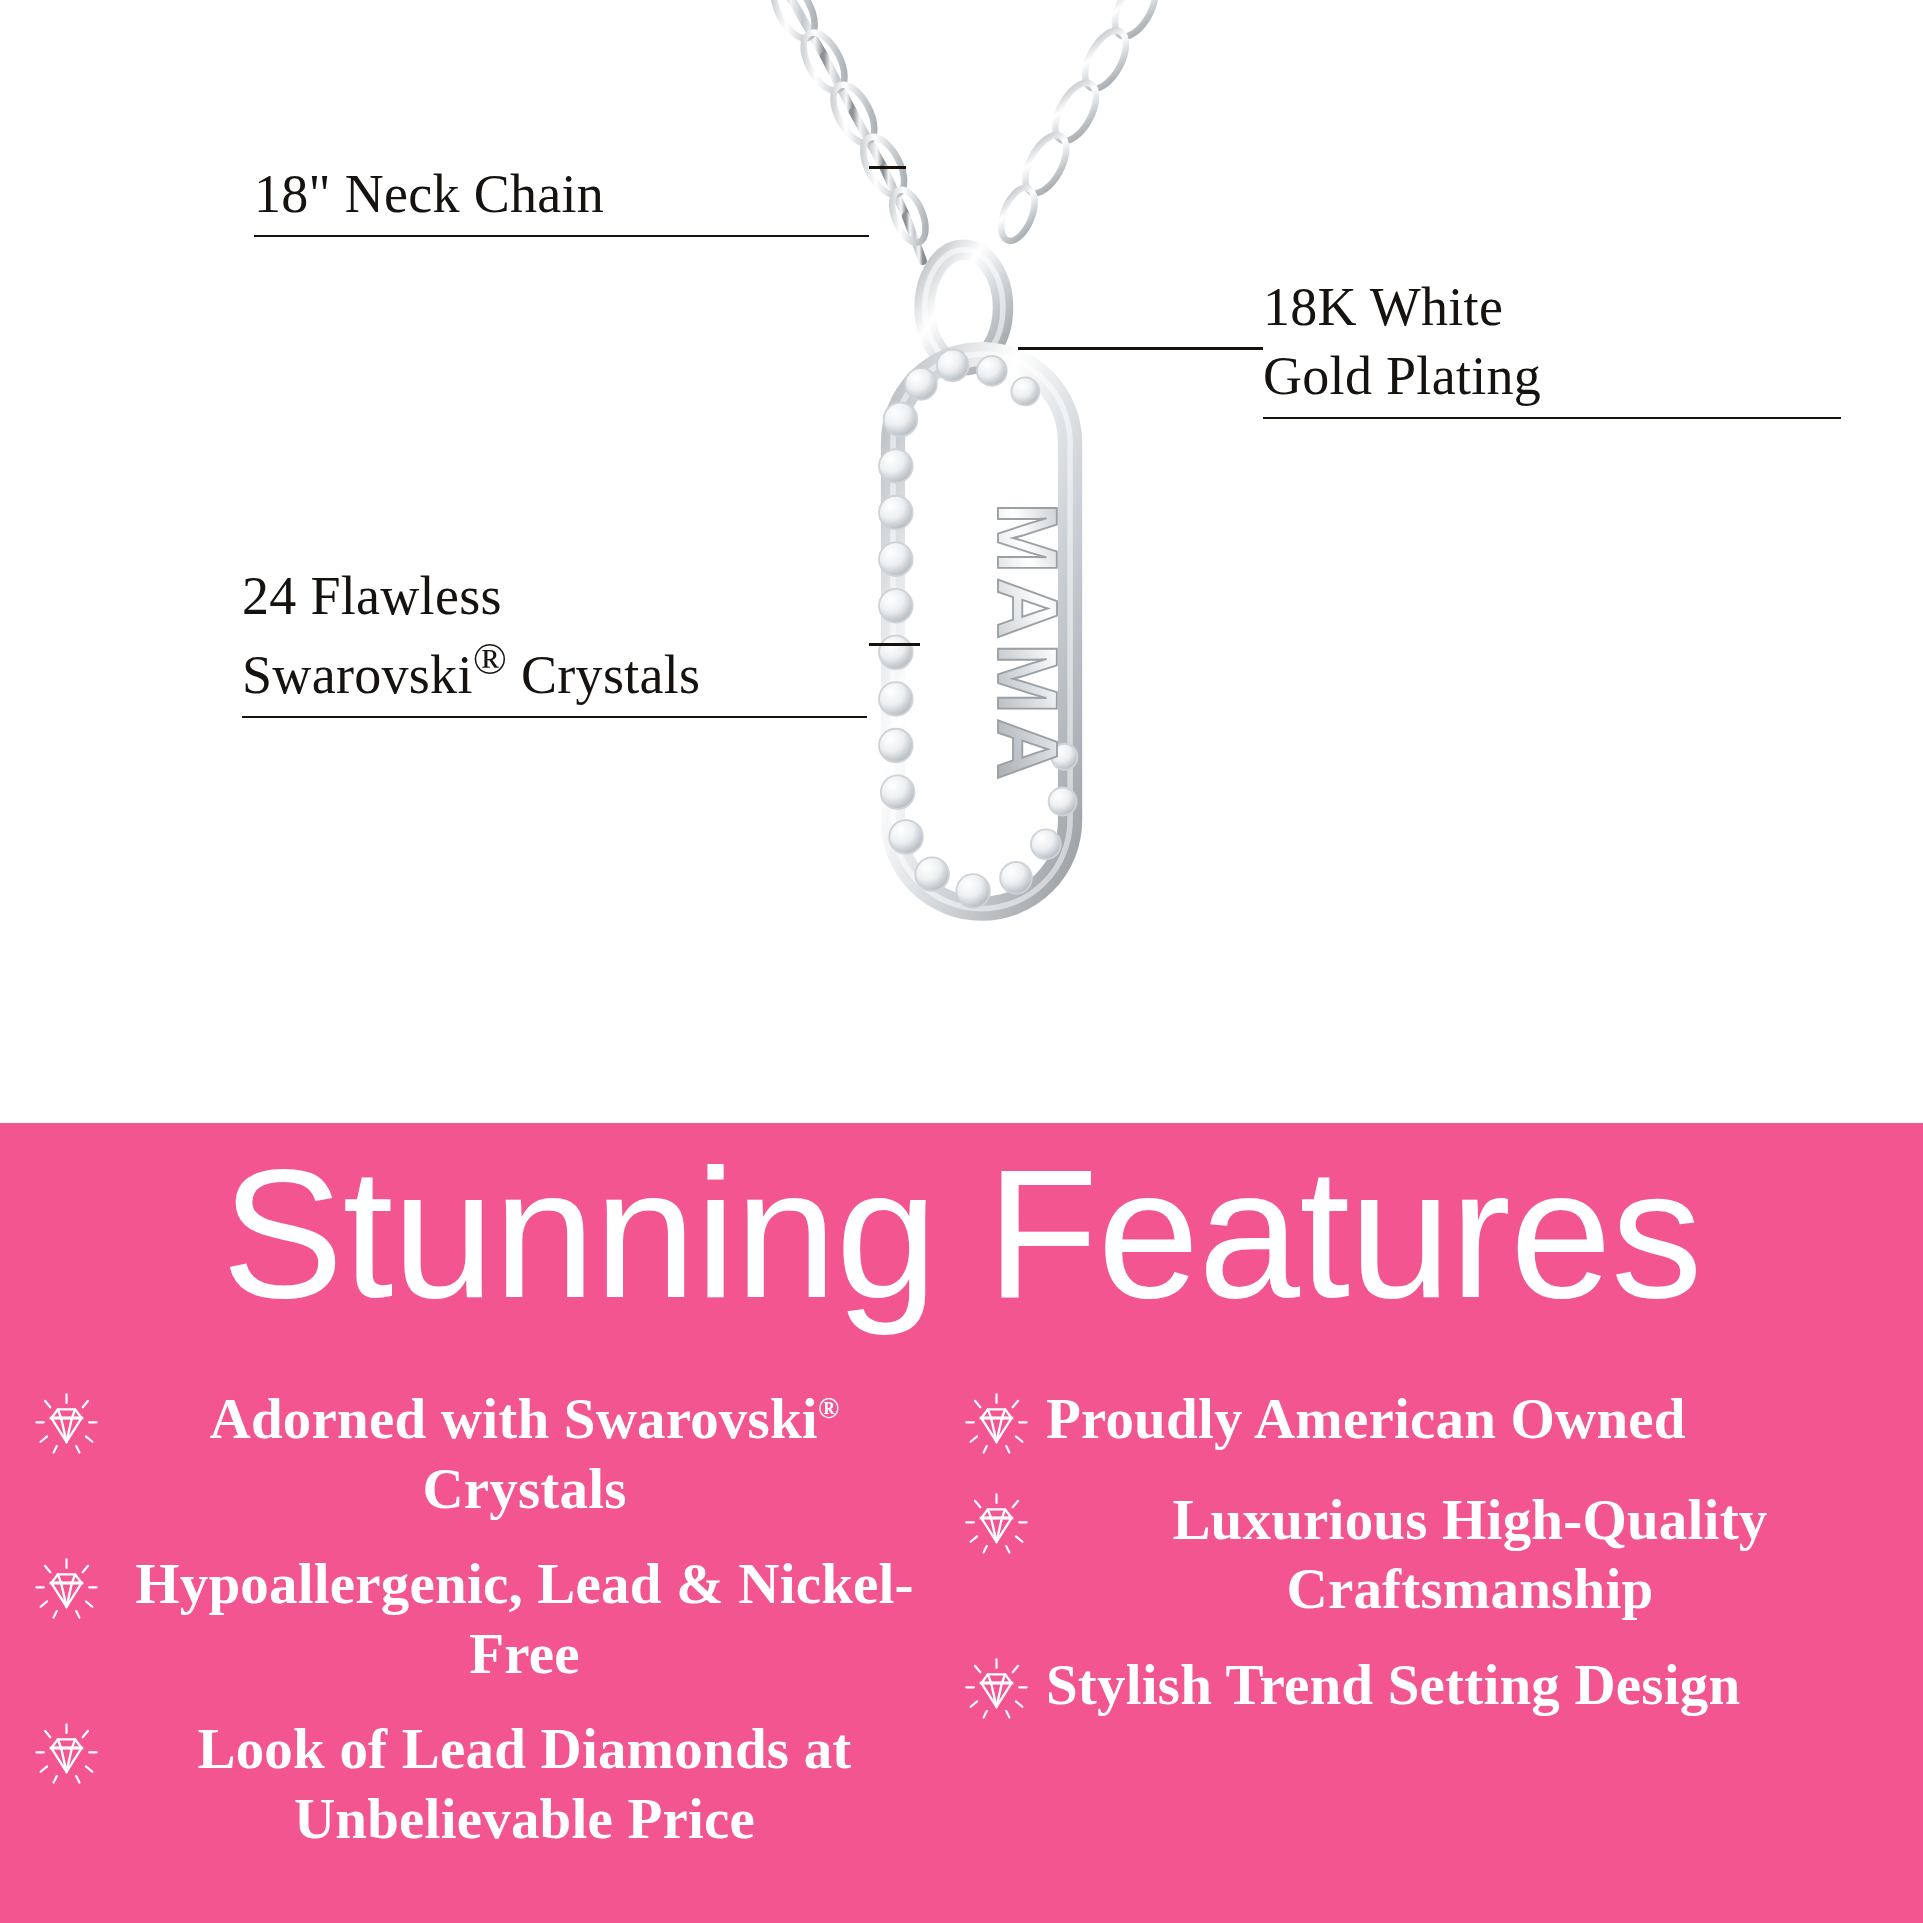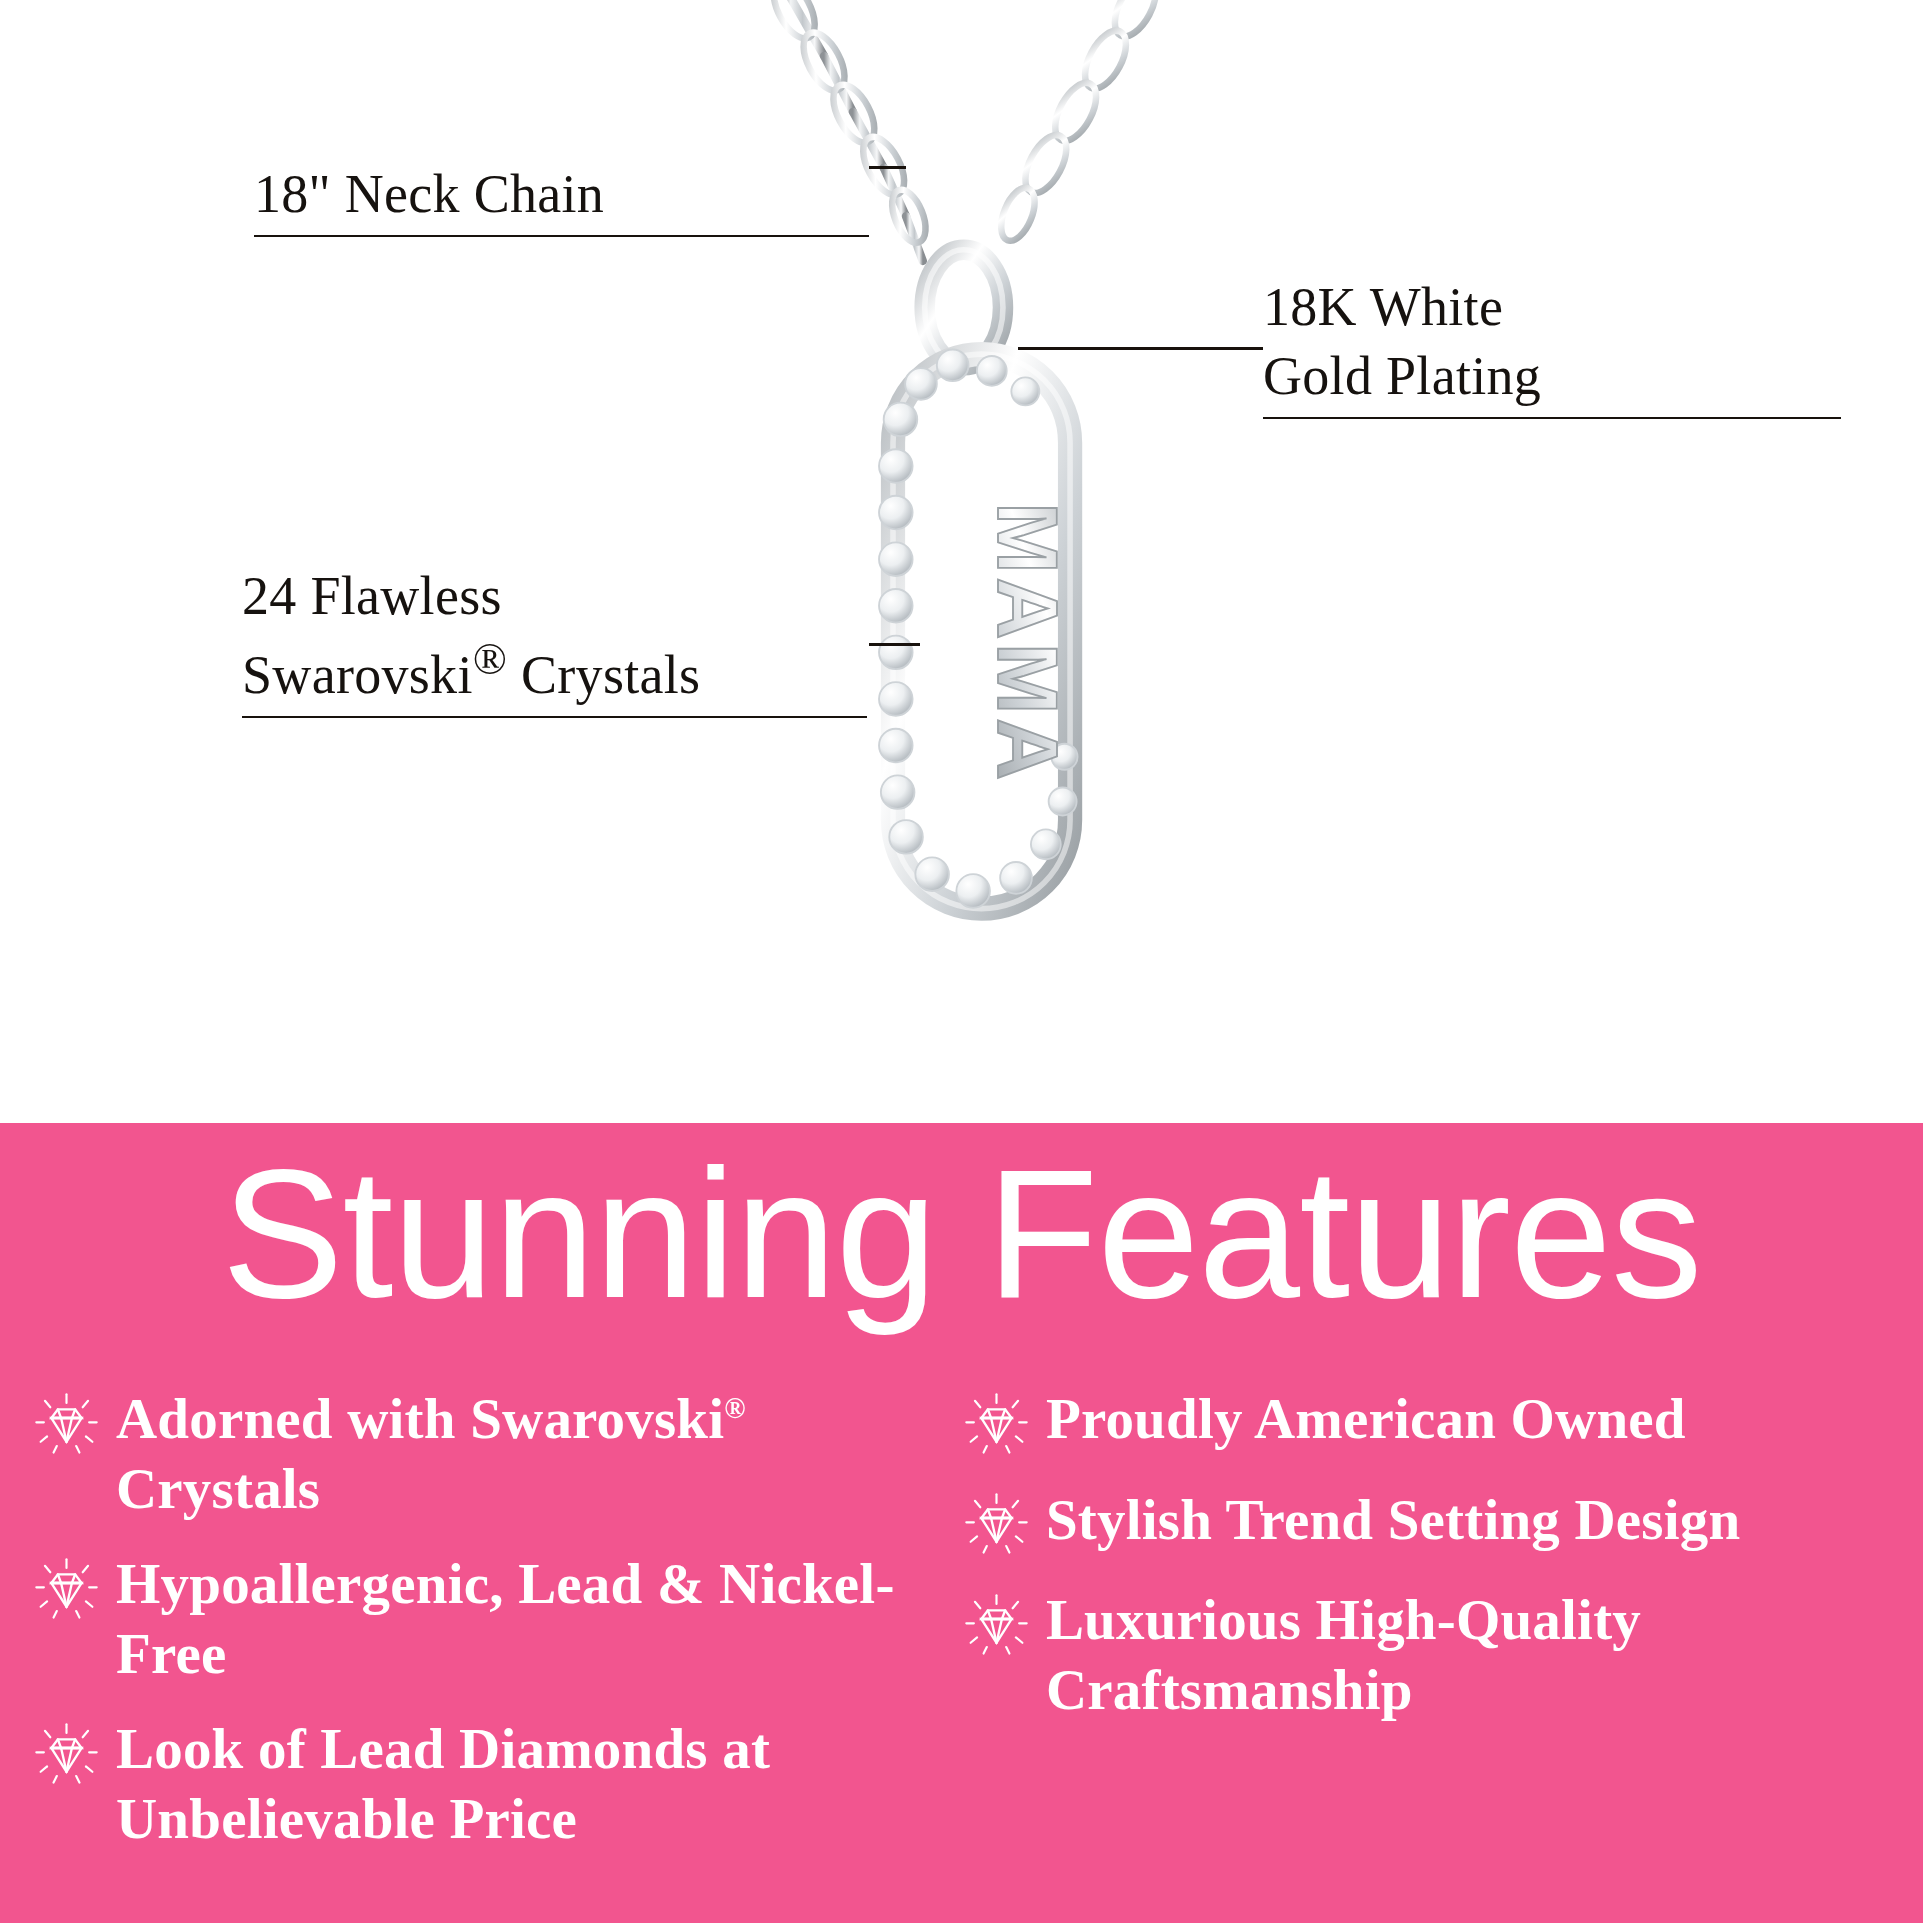--- a/index.html
+++ b/index.html
@@ -107,20 +107,21 @@
     left: 0;
     top: 261px;
     width: 1923px;
     display: flex;
     gap: 0px;
   }
   .feature-col {
     width: 961px;
     box-sizing: border-box;
     padding: 0 28px 0 28px;
+    text-align: center;
   }
   .feature-col.left { padding-left: 32px; }
   .feature-col.right { padding-left: 0.9px; }
 
   .feature-item {
     display: flex;
     align-items: flex-start;
     margin-bottom: 26px;
   }
   .feature-icon {
@@ -383,45 +384,45 @@
                 <path d="M4 30 L11 30"></path>
                   <path d="M60 30 L53 30"></path>
                 <path d="M8 48 L14 43"></path>
                   <path d="M56 48 L50 43"></path>
                 <path d="M20 58 L23 52"></path>
                   <path d="M44 58 L41 52"></path>
               </g>
             </g>
           </svg>
         </span>
+        <span class="feature-text">Luxurious High-Quality Craftsmanship</span>
+      </div>
+
+      <div class="feature-item">
+        <span class="feature-icon">
+          <svg viewBox="0 0 64 64" width="69" height="69">
+            <g stroke="#ffffff" stroke-width="2.2" fill="none" stroke-linecap="round">
+              <path d="M18 26 L32 48 L46 26 Z"></path>
+              <path d="M18 26 L24 18 L40 18 L46 26 Z"></path>
+              <path d="M24 18 L27 26 L32 48"></path>
+              <path d="M40 18 L37 26 L32 48"></path>
+              <path d="M18 26 L46 26"></path>
+              <g stroke-width="2">
+                <path d="M32 4 L32 12"></path>
+                  <path d="M12 10 L17 16"></path>
+                  <path d="M52 10 L47 16"></path>
+                <path d="M4 30 L11 30"></path>
+                  <path d="M60 30 L53 30"></path>
+                <path d="M8 48 L14 43"></path>
+                  <path d="M56 48 L50 43"></path>
+                <path d="M20 58 L23 52"></path>
+                  <path d="M44 58 L41 52"></path>
+              </g>
+            </g>
+          </svg>
+        </span>
         <span class="feature-text">Stylish Trend Setting Design</span>
-      </div>
-
-      <div class="feature-item">
-        <span class="feature-icon">
-          <svg viewBox="0 0 64 64" width="69" height="69">
-            <g stroke="#ffffff" stroke-width="2.2" fill="none" stroke-linecap="round">
-              <path d="M18 26 L32 48 L46 26 Z"></path>
-              <path d="M18 26 L24 18 L40 18 L46 26 Z"></path>
-              <path d="M24 18 L27 26 L32 48"></path>
-              <path d="M40 18 L37 26 L32 48"></path>
-              <path d="M18 26 L46 26"></path>
-              <g stroke-width="2">
-                <path d="M32 4 L32 12"></path>
-                  <path d="M12 10 L17 16"></path>
-                  <path d="M52 10 L47 16"></path>
-                <path d="M4 30 L11 30"></path>
-                  <path d="M60 30 L53 30"></path>
-                <path d="M8 48 L14 43"></path>
-                  <path d="M56 48 L50 43"></path>
-                <path d="M20 58 L23 52"></path>
-                  <path d="M44 58 L41 52"></path>
-              </g>
-            </g>
-          </svg>
-        </span>
-        <span class="feature-text">Luxurious High-Quality Craftsmanship</span>
       </div>
 
     </div>
   </div>
 </div>
 
 
 </body></html>

